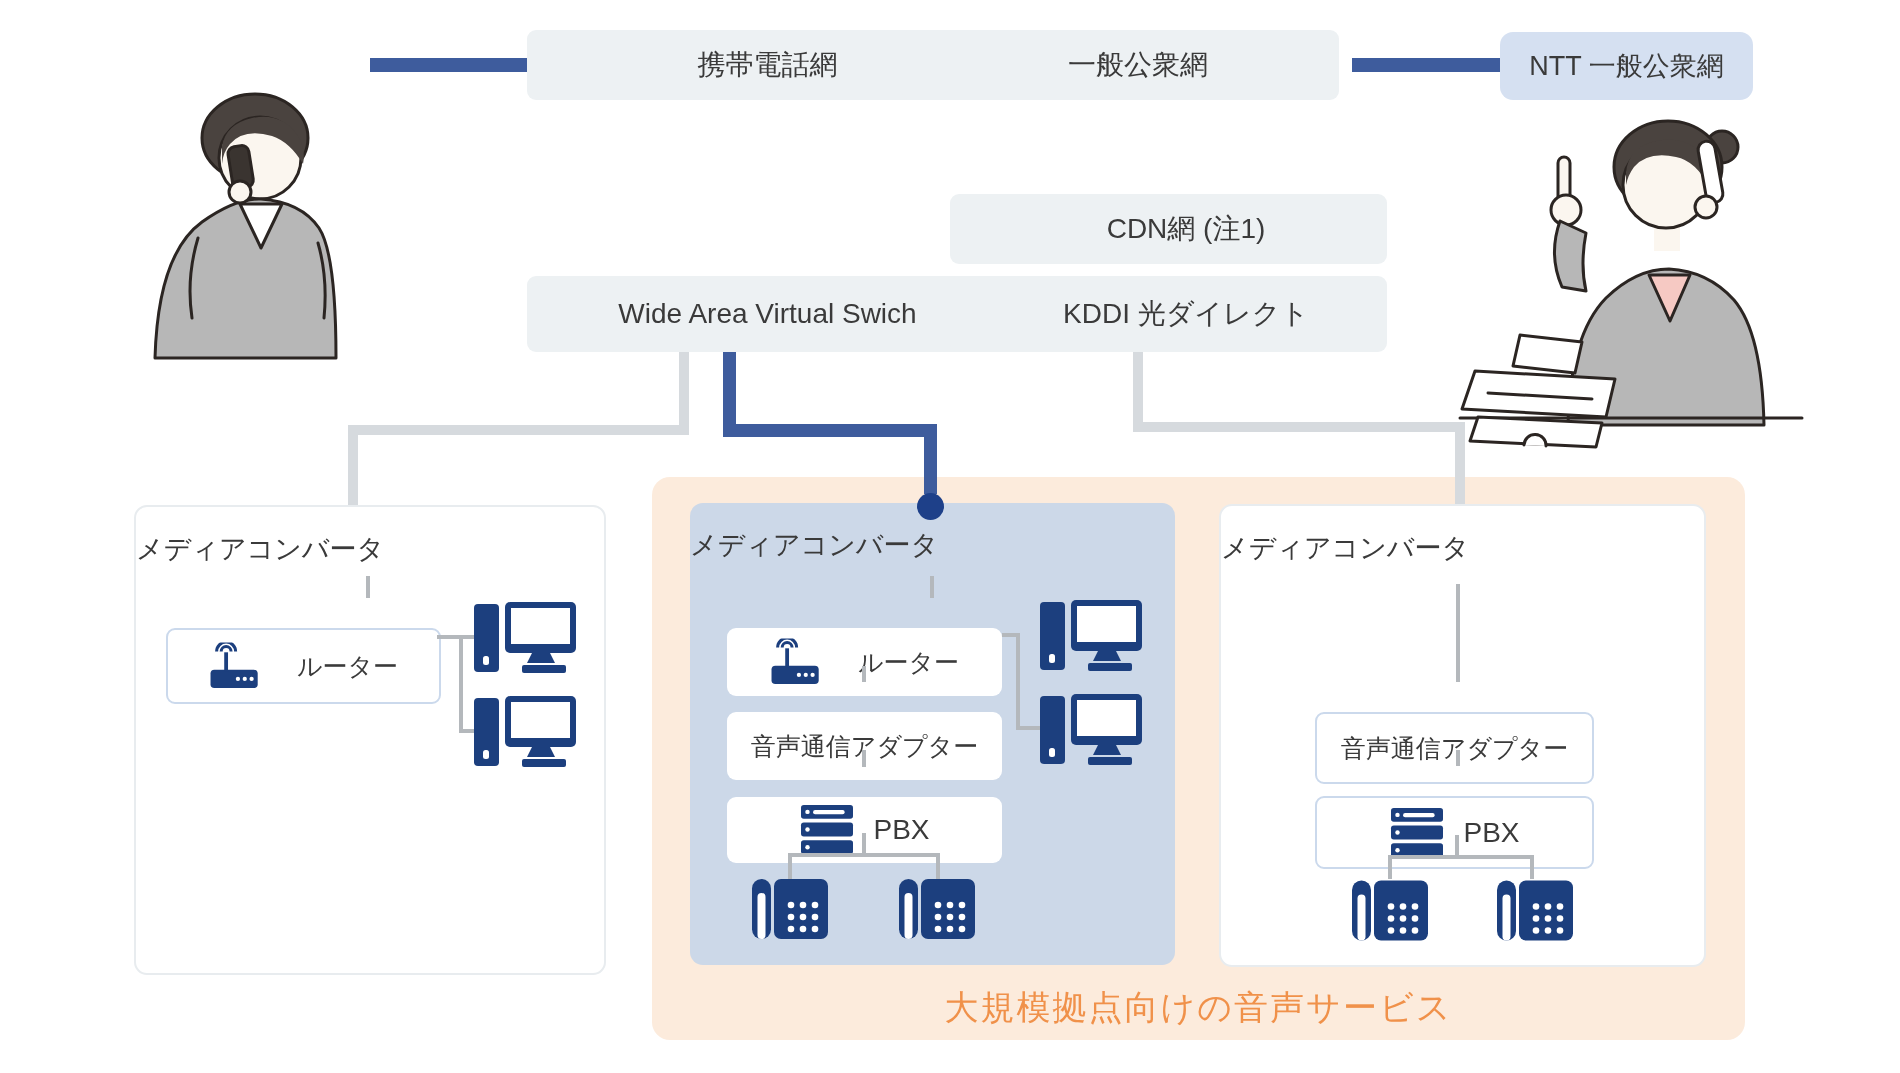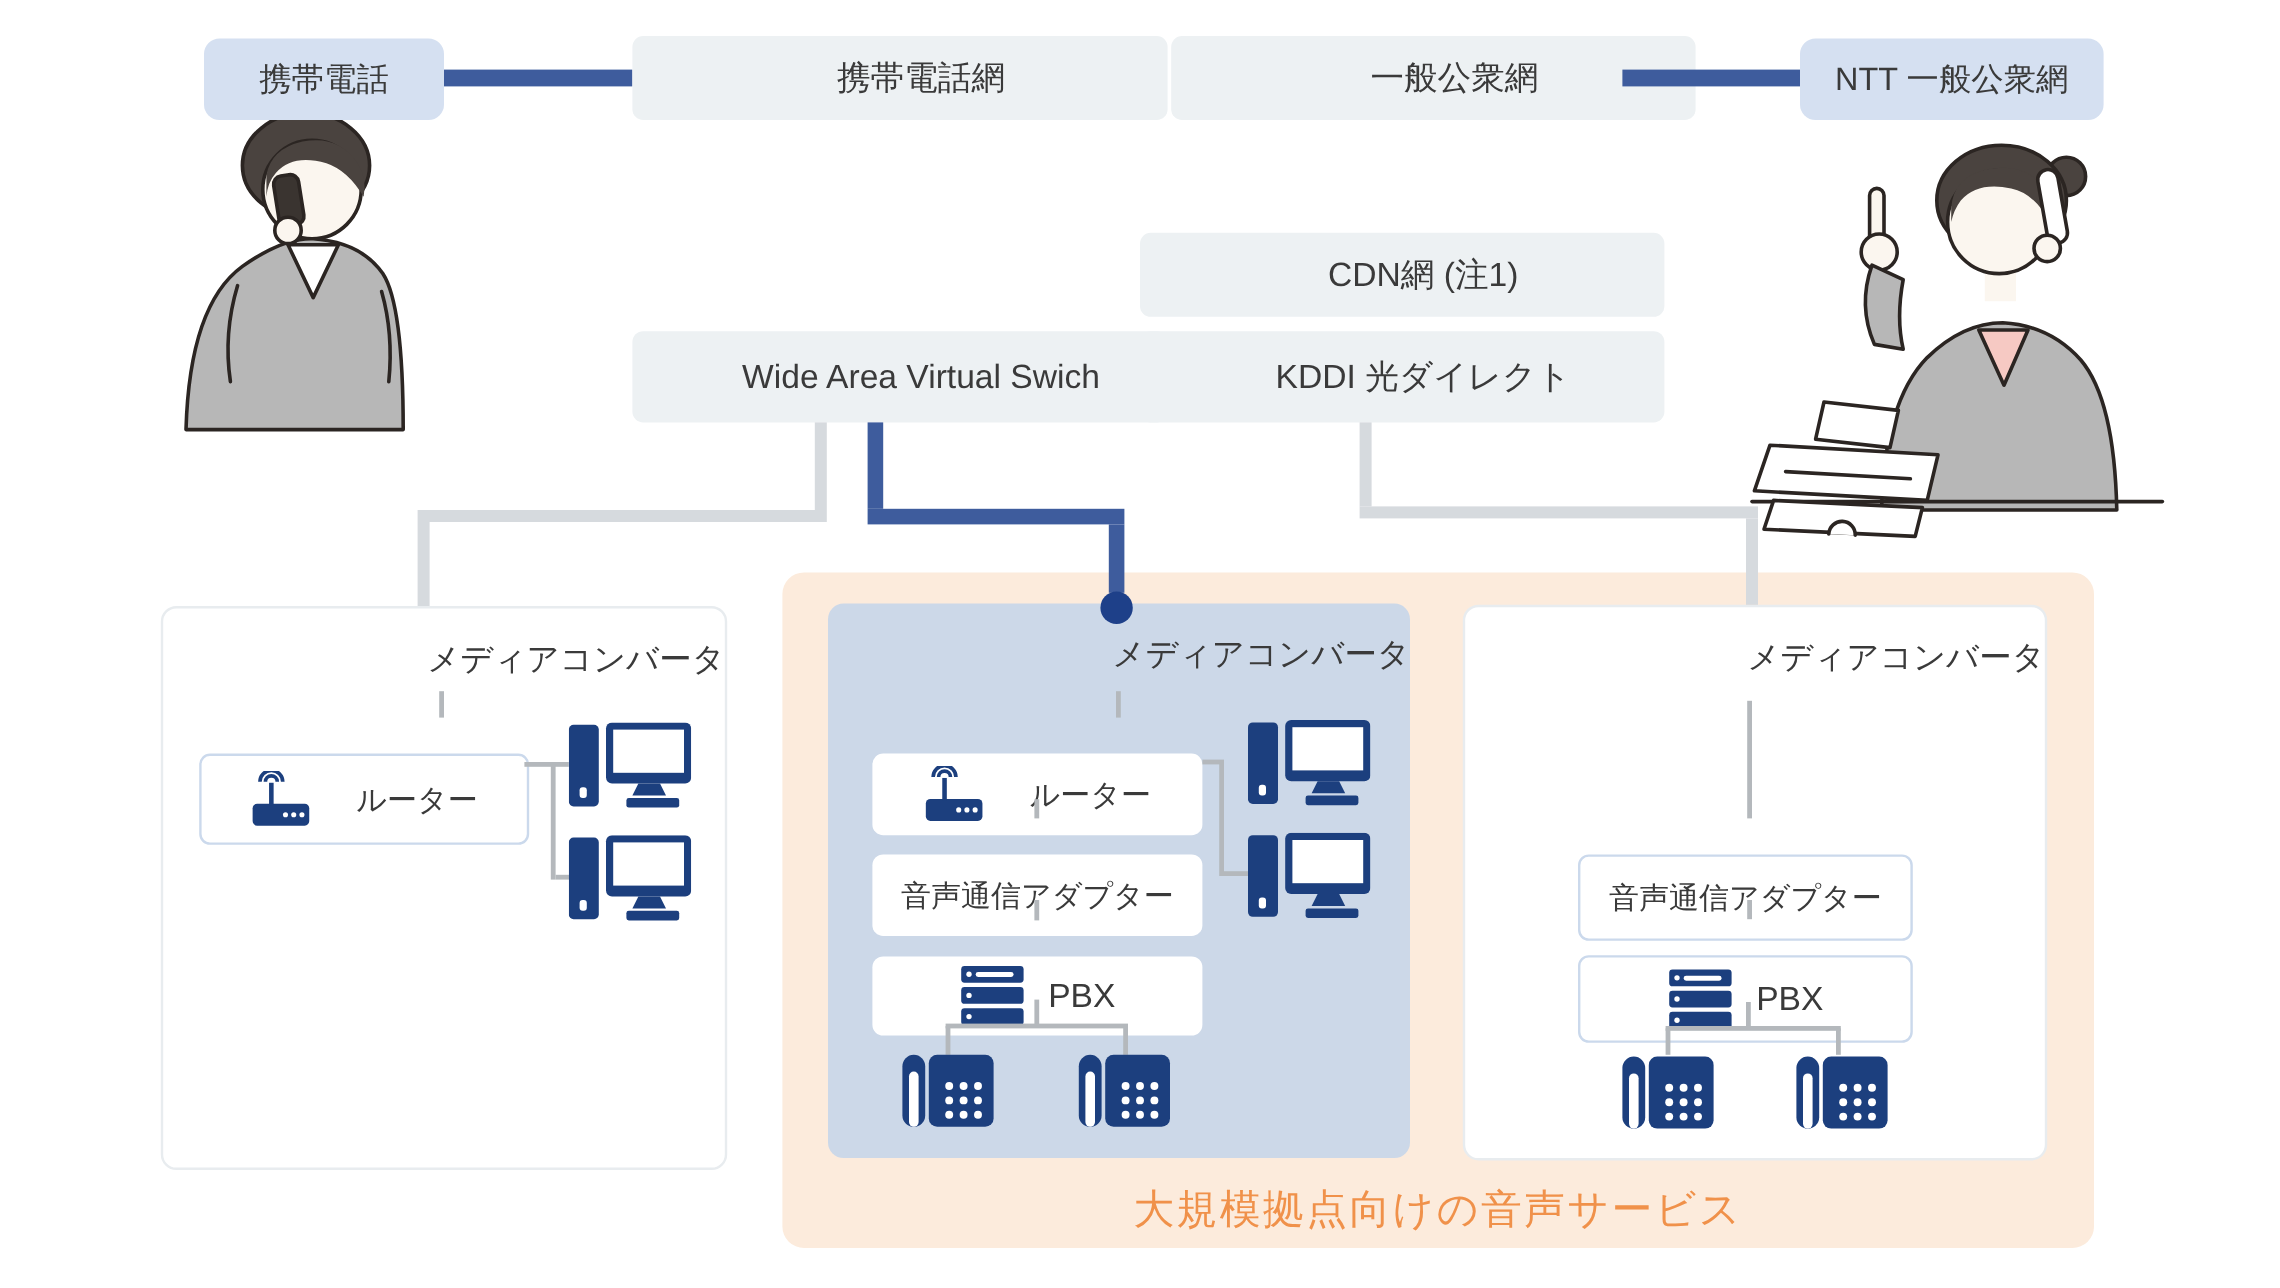--- a/index.html
+++ b/index.html
@@ -9,21 +9,21 @@
   .node{background:var(--node-gray,#edf1f3);border-radius:9px;display:flex;align-items:center;
         justify-content:center;font-size:28px;padding-left:35px;}
   .tag{background:var(--tag-blue,#d5e0f1);border-radius:13px;display:flex;align-items:center;
        justify-content:center;font-size:27px;}
   .navy-link{background:var(--link-blue,#3e5c9d);}
   .gray-link{background:var(--link-gray,#d6dade);}
   .thin-line{background:#b4b8bc;}
   .group{border-radius:13px;}
   .group.white{background:#ffffff;border:2px solid var(--group-border,#e8ecef);}
   .group.blue{background:var(--group-blue-bg,#ccd8e8);}
-  .group-title{text-align:right;font-size:27px;margin-left:16px;}
+  .group-title{text-align:left;font-size:27px;}
   .inner{background:#ffffff;border-radius:9px;display:flex;align-items:center;
          justify-content:center;font-size:25px;gap:18px;margin-top:30px;}
   .inner.bordered{border:2px solid var(--inner-border-blue,#cbd9ec);}
   .pbx-label{font-size:28px;}
   .peach{background:var(--peach-bg,#fcebdc);border-radius:18px;}
   .caption{text-align:center;font-size:34px;font-weight:500;color:var(--caption-orange,#f0914a);
            letter-spacing:2px;}
   .dot{border-radius:50%;background:var(--circle-navy,#1e4089);}
   svg .ink{stroke:#2b2522;stroke-width:3;stroke-linejoin:round;stroke-linecap:round;}
 </style>
@@ -112,24 +112,23 @@
         <line x1="38" y1="298" x2="142" y2="304"></line>
         <polygon points="28,322 152,328 146,352 20,346"></polygon>
         <path d="M74 350 a11 11 0 0 1 22 1" fill="#ffffff"></path>
       </g>
     </g>
   </svg>
 
   <div class="abs peach" style="left:652px;top:477px;width:1093px;height:563px"></div>
   <div class="abs caption" style="left:652px;top:985px;width:1093px">大規模拠点向けの音声サービス</div>
 
-  <div class="abs tag" style="left:170px;top:32px;width:200px;height:68px">携帯電話</div>
   <div class="abs navy-link" style="left:370px;top:58px;width:157px;height:14px"></div>
   <div class="abs node" style="left:527px;top:30px;width:411px;height:70px">携帯電話網</div>
-  <div class="abs node" style="left:976px;top:30px;width:402px;height:70px">一般公衆網</div>
+  <div class="abs node" style="left:902px;top:30px;width:402px;height:70px">一般公衆網</div>
   <div class="abs navy-link" style="left:1352px;top:58px;width:148px;height:14px"></div>
   <div class="abs tag" style="left:1500px;top:32px;width:253px;height:68px">NTT 一般公衆網</div>
 
 
   <div class="abs node" style="left:950px;top:194px;width:402px;height:70px">CDN網 (注1)</div>
 
   <div class="abs node" style="left:527px;top:276px;width:411px;height:76px">Wide Area Virtual Swich</div>
   <div class="abs node" style="left:950px;top:276px;width:402px;height:76px">KDDI 光ダイレクト</div>
 
   <div class="abs group white" style="left:134px;top:505px;width:468px;height:466px">

